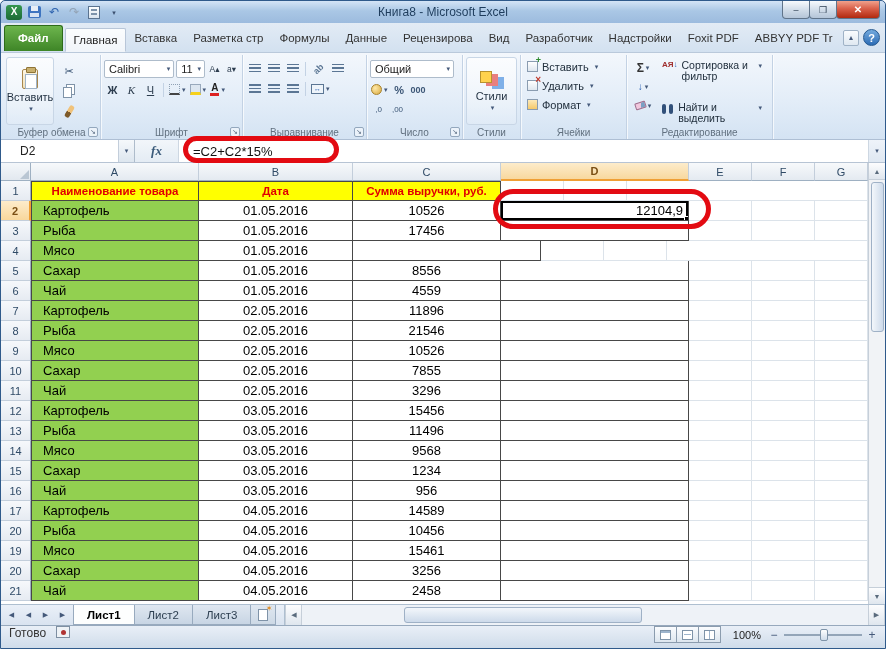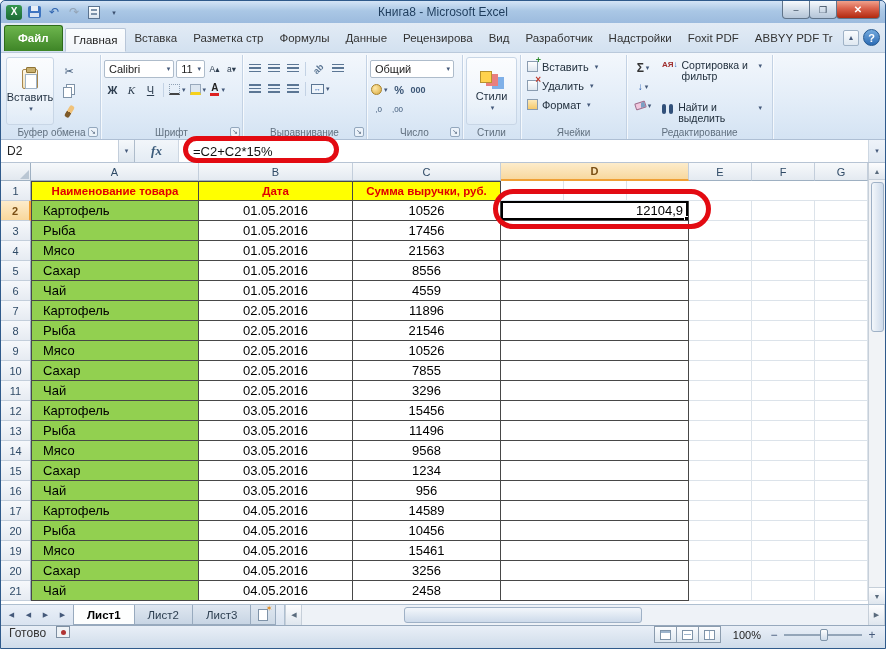--- a/index.html
+++ b/index.html
@@ -84,21 +84,21 @@
 .sigma{font-weight:bold;font-size:12px;color:#333}
 .fillarrow{color:#2c62b5;font-weight:bold;font-size:10px}
 .eraser{width:11px;height:7px;background:linear-gradient(100deg,#f2c7dd 55%,#7aa0c4 55%);border:1px solid #a06a8a;transform:rotate(-18deg);border-radius:1px}
 .editbtns{display:flex;flex-direction:column;gap:18px}
 .editbtn{display:flex;align-items:flex-start;gap:4px;font-size:10.5px;line-height:11px;color:#22303e;padding:1px 2px;border-radius:2px;width:104px}
 .ic-sort{font-size:8px;font-weight:bold;color:#a03030;line-height:8px;margin-top:1px}
 .ic-sort em{font-style:normal;color:#2c62b5}
 .ic-binoc{width:5px;height:10px;background:#31507a;border-radius:2px;box-shadow:7px 0 0 #31507a;margin:2px 8px 0 0}
 
 .fbar{flex:0 0 23px;background:linear-gradient(#eef3f9,#dfe8f2);border-bottom:1px solid #b7c4d4;display:flex;align-items:stretch}
-.namebox{width:118px;background:#fff;border-right:1px solid #c3cedb;display:flex;align-items:center;padding-left:6px;font-size:12px;color:#222}
+.namebox{width:118px;background:#fff;border-right:1px solid #c3cedb;display:flex;align-items:center;padding-left:19px;font-size:12px;color:#222}
 .name-dd{width:16px;background:linear-gradient(#f5f8fb,#dde6ef);border-right:1px solid #aebccb;display:flex;align-items:center;justify-content:center;font-size:7px;color:#44597a}
 .fxbtn{width:44px;display:flex;align-items:center;justify-content:center;font-family:"Liberation Serif",serif;font-style:italic;font-weight:bold;font-size:13px;color:#3a5a7a;border-right:1px solid #cdd7e2;background:linear-gradient(#f2f6fa,#e4ecf4)}
 .fx-input{flex:1;background:#fff;display:flex;align-items:center;padding-left:14px;font-size:13px;color:#111}
 .fbar-dd{width:17px;display:flex;align-items:center;justify-content:center;font-size:7px;color:#44597a;border-left:1px solid #cdd7e2;background:linear-gradient(#eef3f9,#dfe8f2)}
 
 .gridwrap{flex:1;min-height:0;display:flex;background:#fff;overflow:hidden}
 .sheet{flex:1;display:flex;flex-direction:column;min-width:0;overflow:hidden}
 .chrow{display:flex;flex:0 0 18px;height:18px}
 .corner{width:30px;flex:0 0 30px;background:linear-gradient(#f4f7fa,#e2e8ef);border-right:1px solid #9eb0c2;border-bottom:1px solid #9eb0c2;position:relative}
 .corner:after{content:"";position:absolute;right:1px;bottom:1px;border-left:9px solid transparent;border-bottom:9px solid #b9c6d3}
@@ -439,21 +439,20 @@
             <div class="cell tb ctr c-c">17456</div>
             <div class="cell tb num c-d"></div>
             <div class="cell df c-e"></div>
             <div class="cell df c-f"></div>
             <div class="cell df c-g"></div>
           </div>
           <div class="grow">
             <div class="rn">4</div>
             <div class="cell tb prod c-a">Мясо</div>
             <div class="cell tb ctr c-b">01.05.2016</div>
-            <div class="cell tb ctr c-c">21563</div>
             <div class="cell tb num c-d"></div>
             <div class="cell df c-e"></div>
             <div class="cell df c-f"></div>
             <div class="cell df c-g"></div>
           </div>
           <div class="grow">
             <div class="rn">5</div>
             <div class="cell tb prod c-a">Сахар</div>
             <div class="cell tb ctr c-b">01.05.2016</div>
             <div class="cell tb ctr c-c">8556</div>

